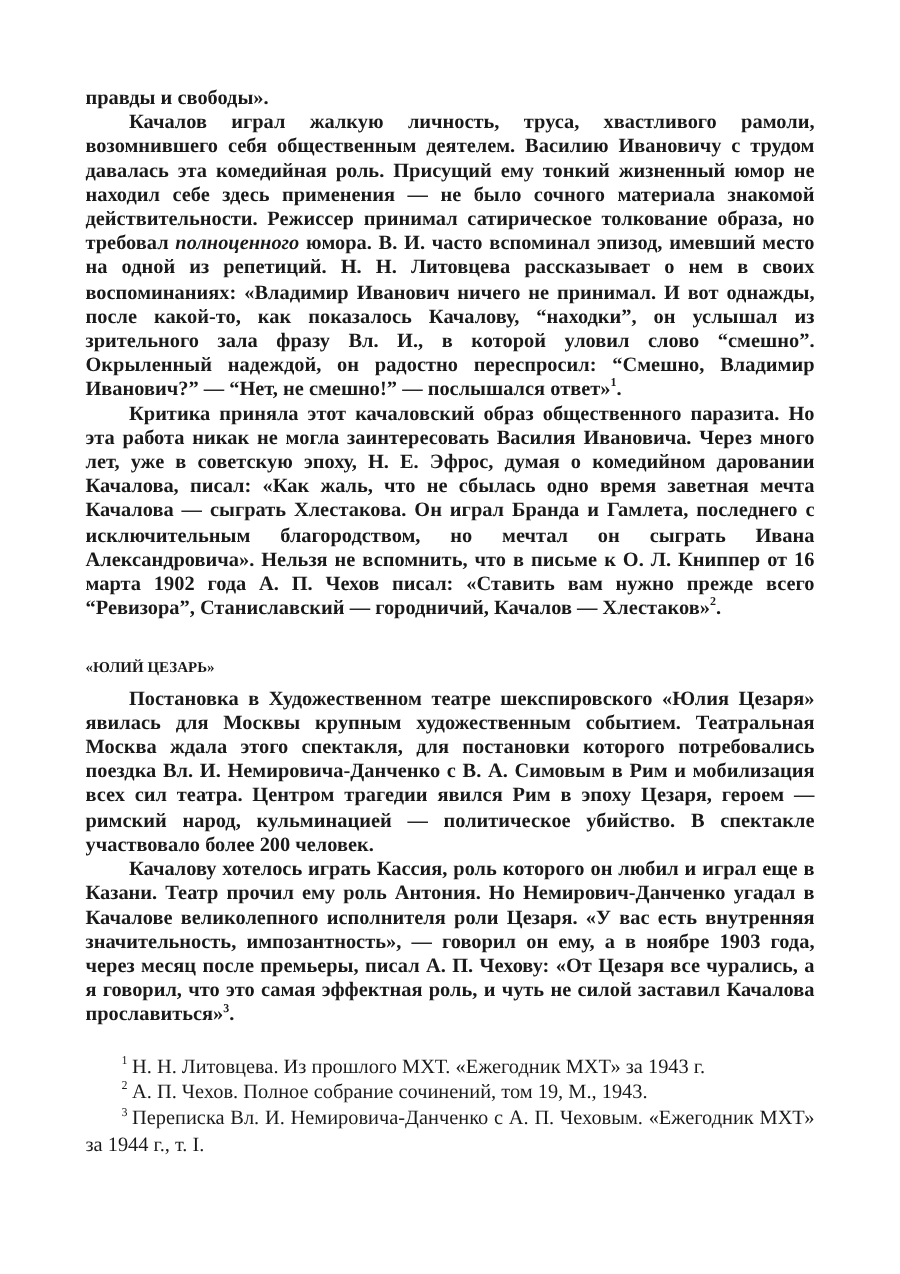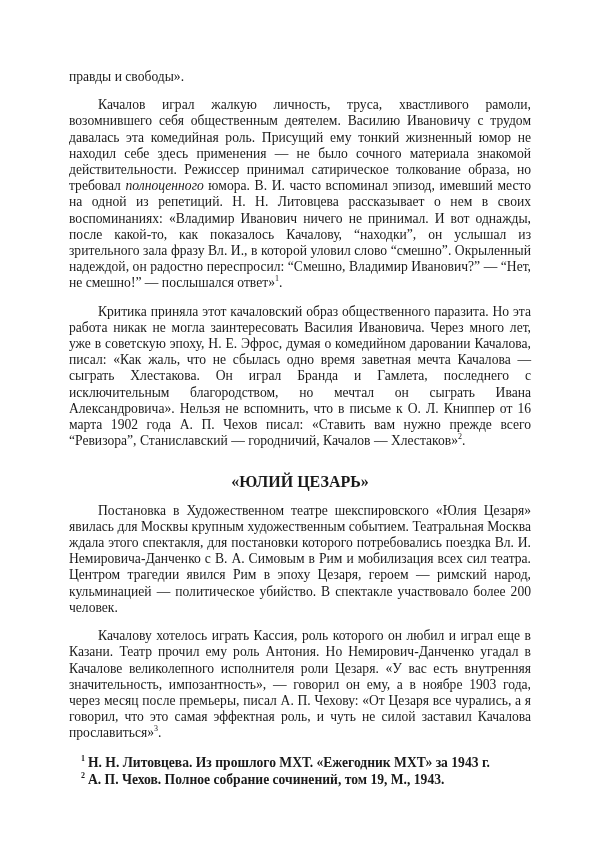--- a/index.html
+++ b/index.html
@@ -15,43 +15,43 @@
       font-family: "Liberation Serif", "DejaVu Serif", serif;
       color: #1a1a1a;
     }
     .page {
       position: absolute;
       left: 57px;
       top: 57px;
       width: 486px;
     }
     .p {
-      margin: 12px;
+      margin: 0;
       font-size: 13.6px;
       line-height: 16.2px;
       text-align: justify;
       text-indent: 0;
+      font-weight: bold;
     }
     .p.indent {
       text-indent: 29px;
     }
     .p .sup {
       font-size: 8px;
       vertical-align: super;
       line-height: 0;
     }
     .heading {
       margin: 25px 0 3px 0;
-      font-size: 16px;
+      font-size: 10px;
       line-height: 16.2px;
       font-weight: bold;
-      text-align: center;
     }
     .footnotes {
-      font-weight: bold;
+      margin-top: 17px;
     }
     .fn {
       margin: 0;
       font-size: 13.6px;
       line-height: 17.4px;
       text-align: justify;
       text-indent: 24px;
     }
     .fn .fn-mark {
       font-size: 8px;
@@ -75,15 +75,16 @@
   <h2 class="heading">«ЮЛИЙ ЦЕЗАРЬ»</h2>
 
   <p class="p indent">Постановка в Художественном театре шекспировского «Юлия Цезаря» явилась для Москвы крупным художественным событием. Театральная Москва ждала этого спектакля, для постановки которого потребовались поездка Вл. И. Немировича-Данченко с В. А. Симовым в Рим и мобилизация всех сил театра. Центром трагедии явился Рим в эпоху Цезаря, героем — римский народ, кульминацией — политическое убийство. В спектакле участвовало более 200 человек.</p>
 
   <p class="p indent"><span>Качалову хотелось играть Кассия, роль которого он любил и играл еще в Казани. Театр прочил ему роль Антония. Но Немирович-Данченко угадал в Качалове великолепного исполнителя роли Цезаря. «У вас есть внутренняя значительность, импозантность», — говорил он ему, а в ноябре 1903 года, через месяц после премьеры, писал А. П. Чехову: «От Цезаря все чурались, а я говорил, что это самая эффектная роль, и чуть не силой заставил Качалова прославиться»</span><span class="sup">3</span><span>.</span></p>
 
 
   <div class="footnotes">
     <p class="fn"><span class="fn-mark">1</span><span>Н. Н. Литовцева. Из прошлого МХТ. «Ежегодник МХТ» за 1943 г.</span></p>
     <p class="fn"><span class="fn-mark">2</span><span>А. П. Чехов. Полное собрание сочинений, том 19, М., 1943.</span></p>
+    <p class="fn"><span class="fn-mark">3</span><span>Переписка Вл. И. Немировича-Данченко с А. П. Чеховым. «Ежегодник МХТ» за 1944 г., т. I.</span></p>
   </div>
 
 </div>
 
 </body></html>

